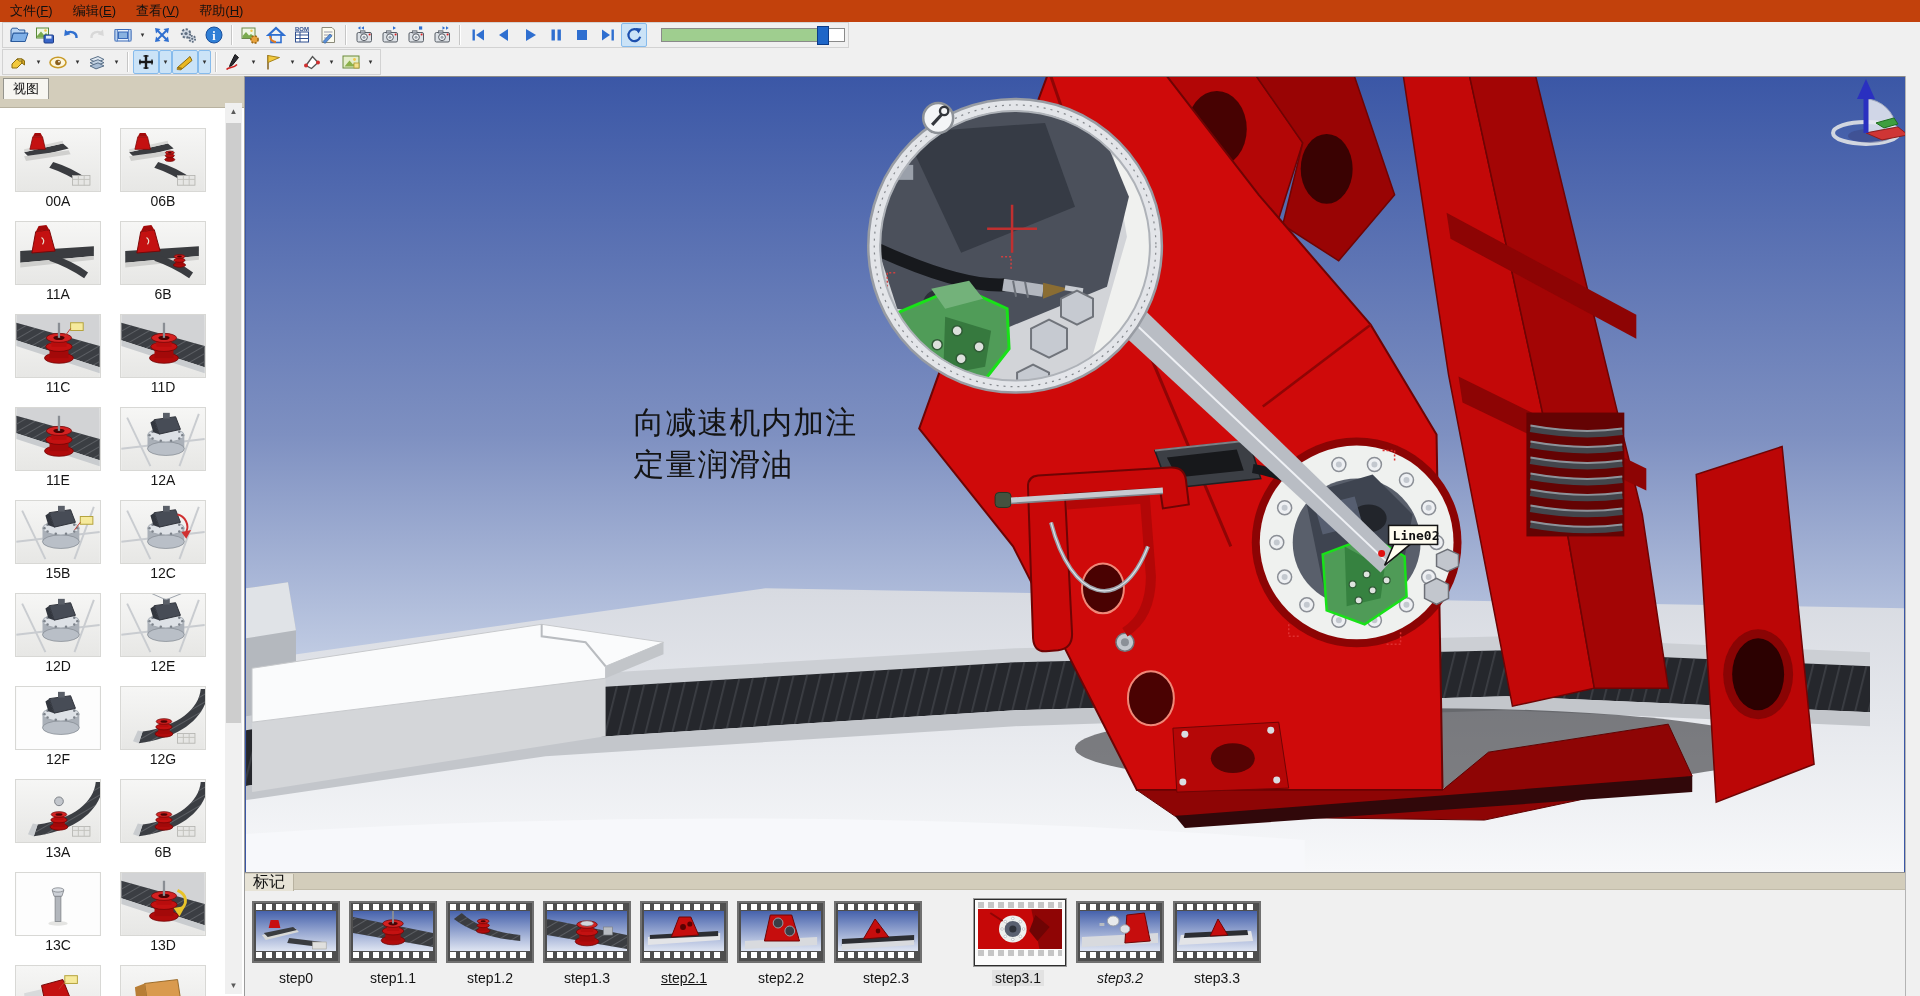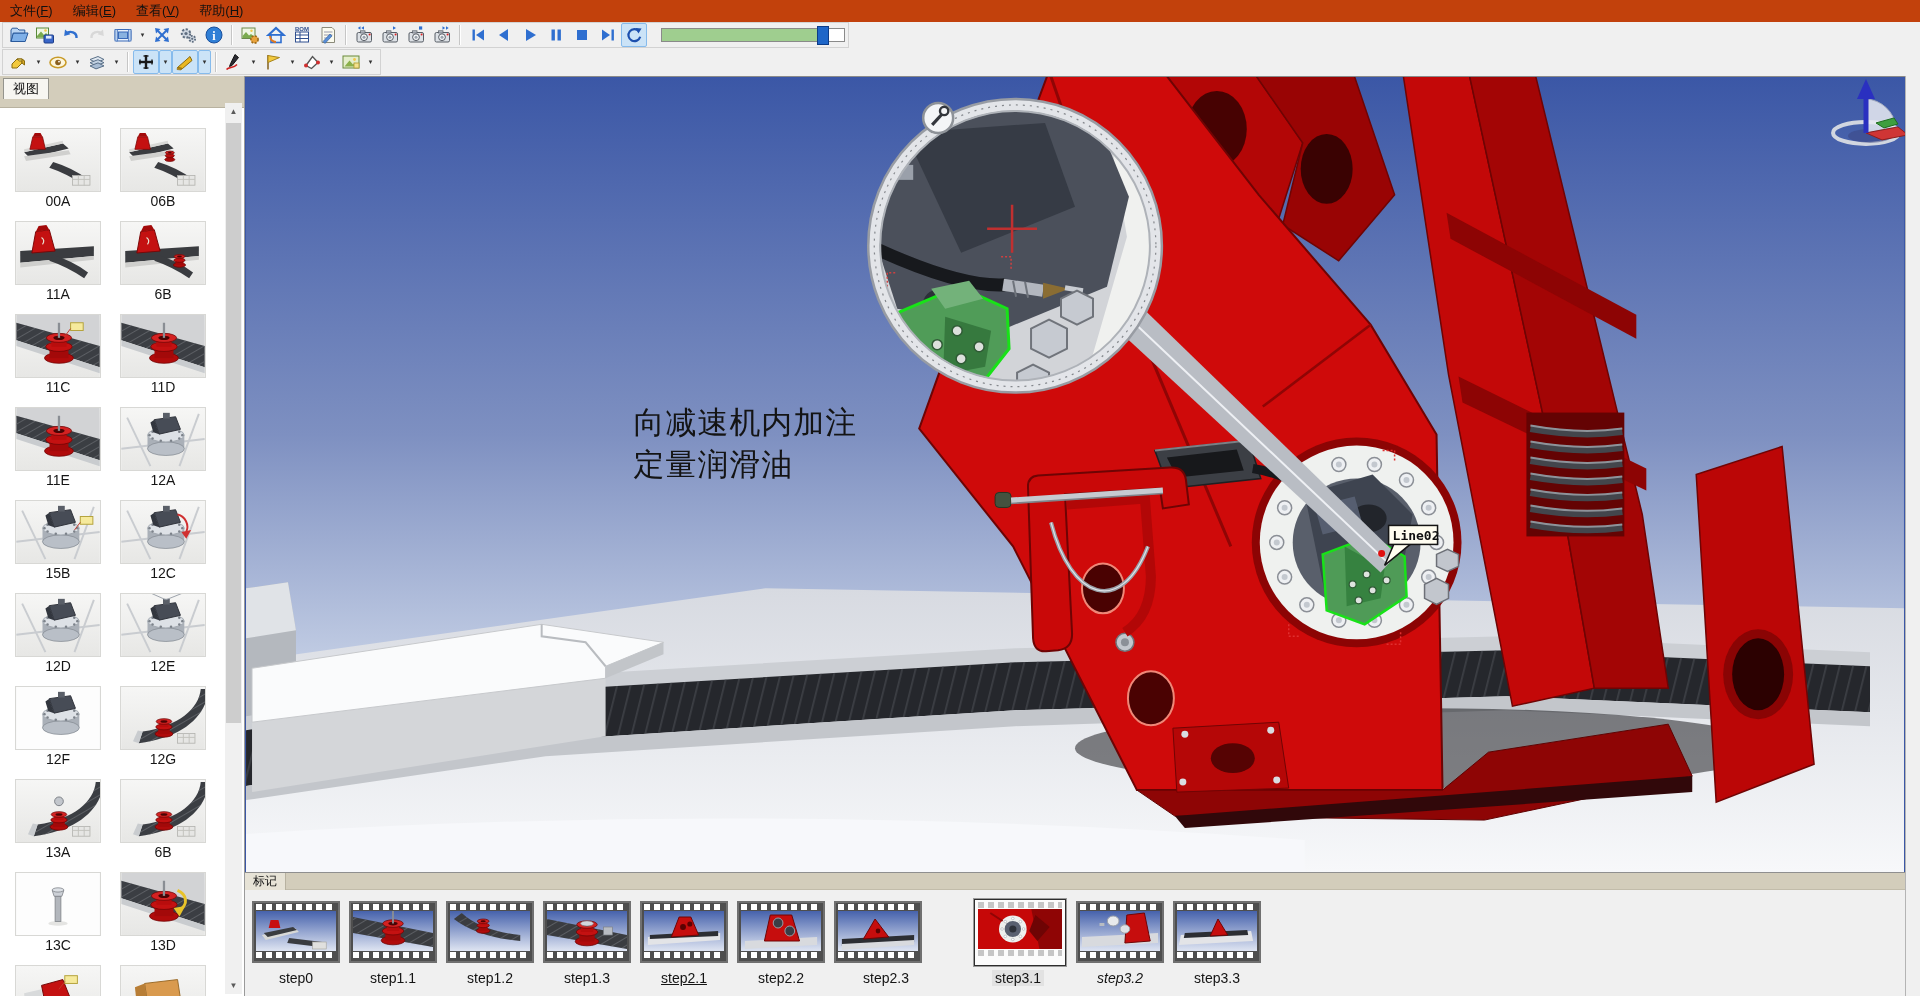--- a/index.html
+++ b/index.html
@@ -40,21 +40,21 @@
   #vscroll{position:absolute;top:27px;right:2px;width:17px;bottom:2px;background:#f0f0f0}
   #vscroll .btn{height:17px;display:flex;align-items:center;justify-content:center;font-size:8px;color:#5a5a5a;background:#f0f0f0}
   #vscroll .btn.down{position:absolute;bottom:0;left:0;right:0}
   #vscroll .vthumb{position:absolute;left:1px;right:1px;top:20px;height:600px;background:#cdcdcd}
   
   #viewport{position:absolute;left:245px;top:76px;width:1660px;height:796px;background:#3b57a6;border-top:1px solid #8a8a8a;box-sizing:border-box;overflow:hidden}
   #viewport svg{display:block}
   #rightstrip{position:absolute;left:1905px;top:76px;width:15px;height:920px;background:#f0f0f0;border-left:1px solid #b4b4b4;box-sizing:border-box}
   
   #bottom{position:absolute;left:245px;top:872px;width:1660px;height:124px;background:#f0f0f0;border-top:1px solid #8f8f8f;box-sizing:border-box}
-  #bottom .tabstrip{height:17px;background:#d3cdbb;border-bottom:1px solid #c2bcaa;font-size:12px}
+  #bottom .tabstrip{height:17px;background:#d3cdbb;border-bottom:1px solid #c2bcaa;font-size:16px}
   #bottom .tab2{display:inline-block;height:17px;line-height:16px;padding:0 8px;background:#e7e3d6;border-right:1px solid #b8b2a0;box-sizing:border-box}
   #films{position:relative;height:104px}
   .film{position:absolute;top:11px;width:88px;height:62px;background:#4e4e4e;border:2px solid #707070;box-sizing:border-box;cursor:pointer}
   .film .spr{height:6px;margin:1px 2px;background:repeating-linear-gradient(90deg,#fff 0 6px,rgba(0,0,0,0) 6px 10px)}
   .film .img{height:40px;margin:0 2px;overflow:hidden}
   .film .img svg{display:block;width:100%;height:100%}
   .film.selected{top:9px;width:92px;height:67px;background:#fcfcfc;border:1px solid #2e2e2e;outline:1px solid #9a9a9a;padding:1px}
   .film.selected .spr{background:repeating-linear-gradient(90deg,#c6c6c6 0 6px,rgba(0,0,0,0) 6px 10px)}
   .film-label{position:absolute;top:80px;width:88px;text-align:center;font-size:14px;color:#141414}
   .film-label span{padding:0 3px}

